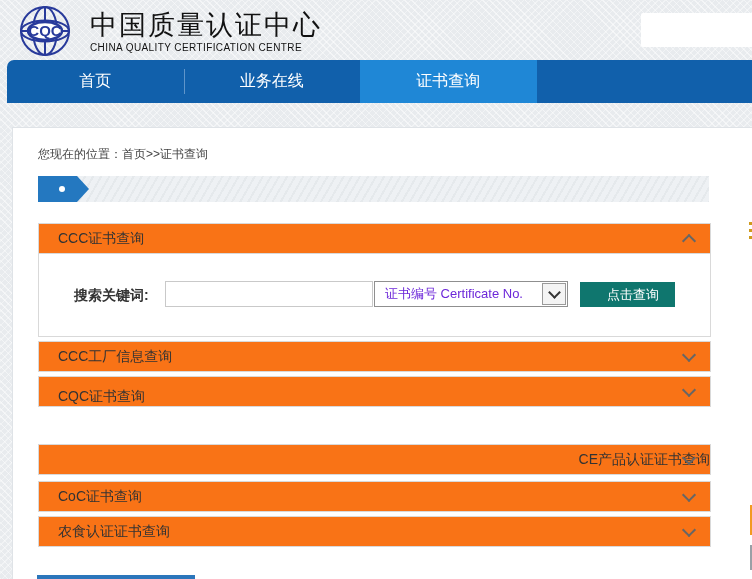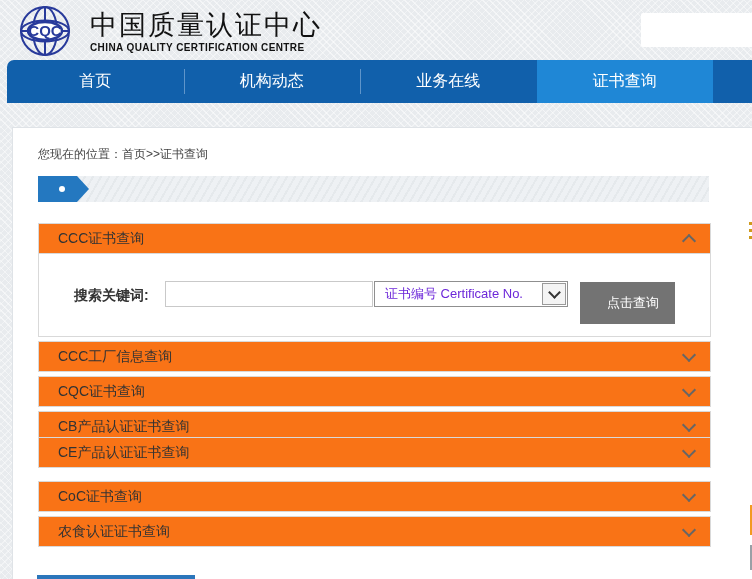--- a/index.html
+++ b/index.html
@@ -9,21 +9,21 @@
     background-color:#e8ebee;
     background-image:
       repeating-linear-gradient(45deg, rgba(255,255,255,.5) 0 1px, transparent 1px 5px),
       repeating-linear-gradient(-45deg, rgba(255,255,255,.4) 0 1px, transparent 1px 5px);
   }
   
   .logo-group{position:absolute;left:10px;top:5px;display:flex;align-items:center;}
   .logo-mark{width:70px;height:52px;}
   .logo-text{margin-left:10px;}
   .logo-title{font-size:27px;color:#121212;font-weight:500;letter-spacing:2px;line-height:30px;}
-  .logo-sub{font-size:10px;color:#121212;font-weight:bold;letter-spacing:.4px;margin-top:2px;}
+  .logo-sub{font-size:10px;color:#121212;font-weight:normal;letter-spacing:.4px;margin-top:2px;}
   .header-search{position:absolute;left:641px;top:13px;width:120px;height:34px;background:#fff;border-radius:2px;}
   
   .nav{position:absolute;left:7px;top:60px;right:0;height:43px;background:#1160ab;
        border-top-left-radius:7px;display:flex;text-align:center;}
   .nav-item{position:relative;width:176.5px;height:43px;display:flex;align-items:center;justify-content:center;
             color:#fff;font-size:16px;cursor:pointer;}
   .nav-item + .nav-item::before{content:"";position:absolute;left:0;top:9px;bottom:9px;width:1px;background:rgba(190,215,240,.45);}
   .nav-item.active{background:#1f87d6;}
   .nav-item.active::before{display:none;}
   
@@ -51,21 +51,21 @@
   .form-label{position:absolute;left:35px;top:33px;font-size:14px;font-weight:bold;color:#333;}
   .kw-input{position:absolute;left:126px;top:27px;width:194px;height:24px;border:1px solid #c9c9c9;
             font-size:13px;padding:0 6px;outline:none;}
   .fake-select{position:absolute;left:335px;top:27px;width:194px;height:26px;border:1px solid #8f8f8f;
                background:#fff;display:flex;align-items:center;cursor:pointer;box-sizing:border-box;}
   .fake-select .sel-text{font-size:13px;color:#6d28d9;margin-left:10px;flex:1;}
   .sel-arrow{width:22px;height:20px;margin-right:1px;border:1px solid #9a9a9a;background:#f4f4f4;
              display:flex;align-items:center;justify-content:center;}
   .sel-arrow span{width:7px;height:7px;border-right:2px solid #333;border-bottom:2px solid #333;
                   transform:rotate(45deg);margin-top:-3px;}
-  .query-btn{position:absolute;left:541px;top:28px;width:95px;height:42px;background:#737373;border:none;
+  .query-btn{position:absolute;left:541px;top:28px;width:95px;height:25px;background:#0f766e;border:none;
              color:#fff;font-size:13px;cursor:pointer;font-family:inherit;padding-left:17px;}
   
   .bottom-bar{position:absolute;left:37px;top:575px;width:158px;height:4px;background:#2b76bb;}
   .edge-dots{position:absolute;left:749px;top:222px;}
   .edge-dots i{display:block;width:3px;height:3px;background:#cf9a1d;margin-bottom:4px;}
   .edge-orange{position:absolute;left:750px;top:505px;width:2px;height:30px;background:#f39a20;}
   .edge-gray{position:absolute;left:750px;top:545px;width:2px;height:25px;background:#9aa0a6;}
 </style>
 </head>
 <body>
@@ -87,23 +87,20 @@
     <div class="logo-text">
       <div class="logo-title">中国质量认证中心</div>
       <div class="logo-sub">CHINA QUALITY CERTIFICATION CENTRE</div>
     </div>
   </div>
   <div class="header-search"></div>
 
   <div class="nav">
     <div class="nav-item">
       <span>首页</span>
-    </div>
-    <div class="nav-item">
-      <span>机构动态</span>
     </div>
     <div class="nav-item">
       <span>业务在线</span>
     </div>
     <div class="nav-item active">
       <span>证书查询</span>
     </div>
   </div>
 
   <div class="panel">
@@ -128,29 +125,25 @@
             <span></span>
           </span>
       </div>
       <button class="query-btn">点击查询</button>
     </div>
 
     <div class="acc-row" style="top:213px;">
       <span class="acc-label">CCC工厂信息查询</span>
       <span class="chev down"></span>
     </div>
-    <div class="acc-row" style="top:248px;">
+    <div class="acc-row" style="top:248px;align-items:flex-end;">
       <span class="acc-label">CQC证书查询</span>
       <span class="chev down"></span>
     </div>
-    <div class="acc-row" style="top:283px;">
-      <span class="acc-label">CB产品认证证书查询</span>
-      <span class="chev down"></span>
-    </div>
-    <div class="acc-row" style="top:309px;">
+    <div class="acc-row" style="top:316px;justify-content:flex-end;">
       <span class="acc-label">CE产品认证证书查询</span>
       <span class="chev down"></span>
     </div>
     <div class="acc-row" style="top:353px;">
       <span class="acc-label">CoC证书查询</span>
       <span class="chev down"></span>
     </div>
     <div class="acc-row" style="top:388px;">
       <span class="acc-label">农食认证证书查询</span>
       <span class="chev down"></span>

